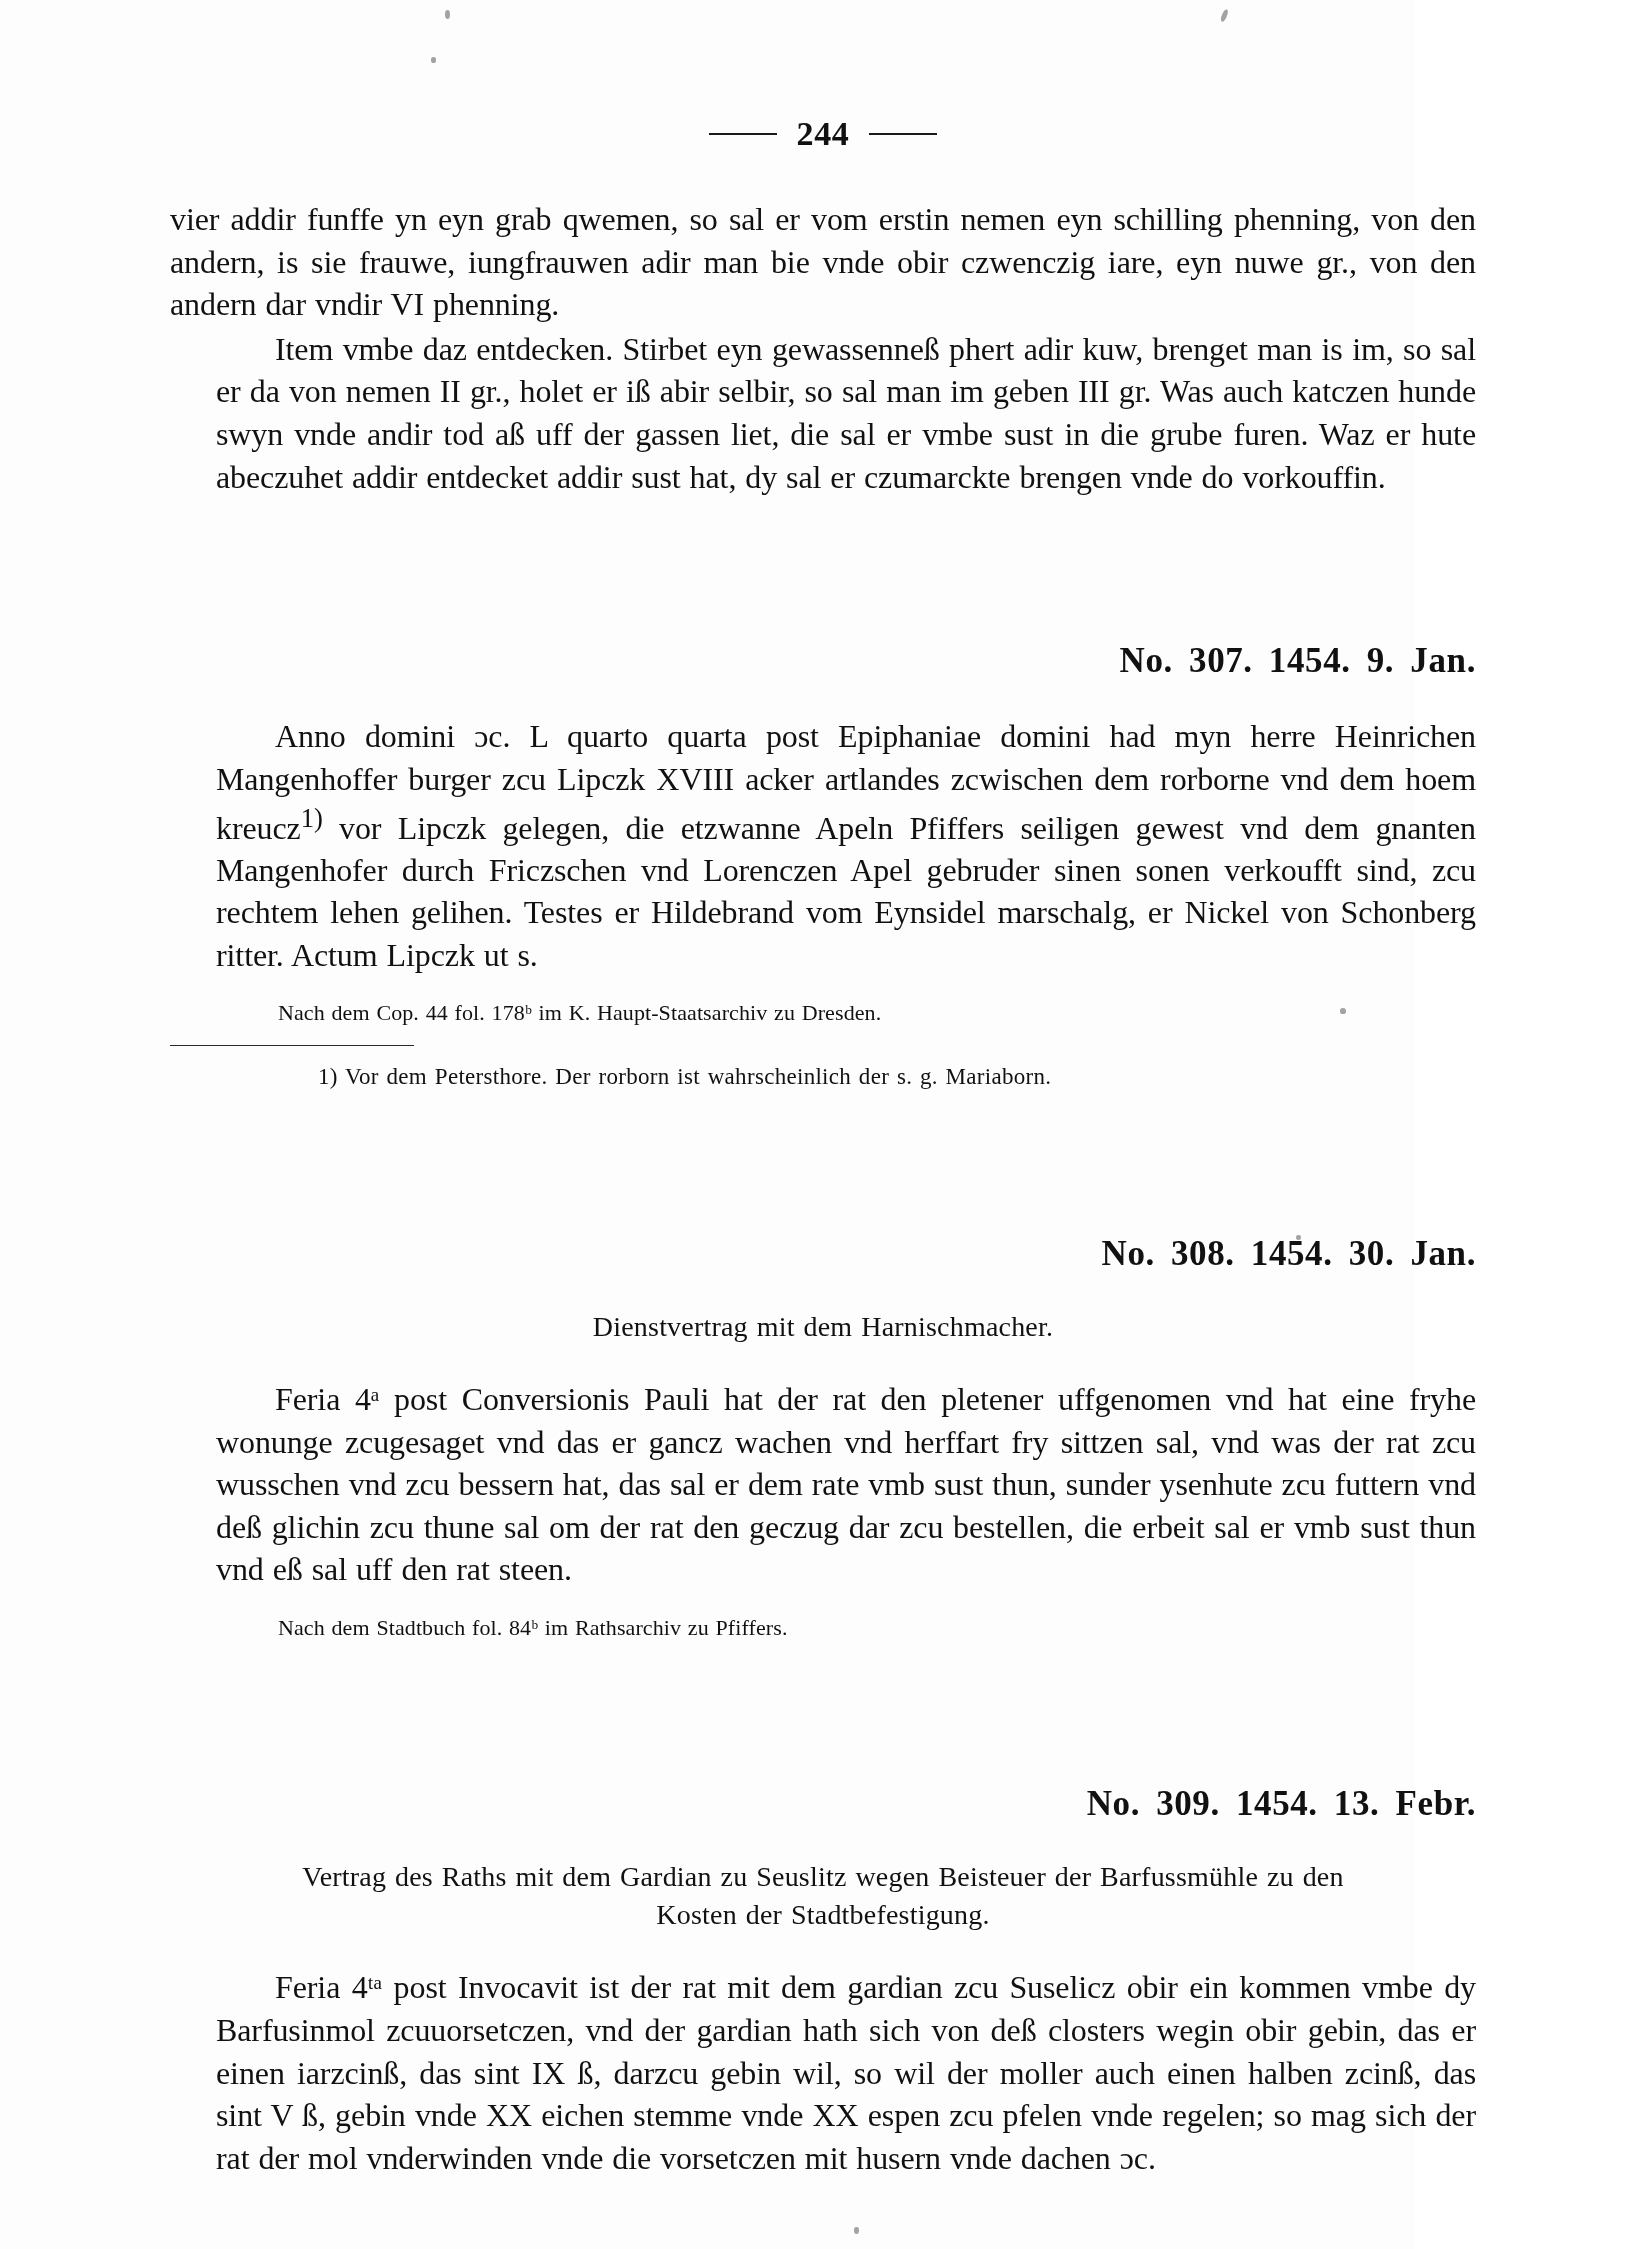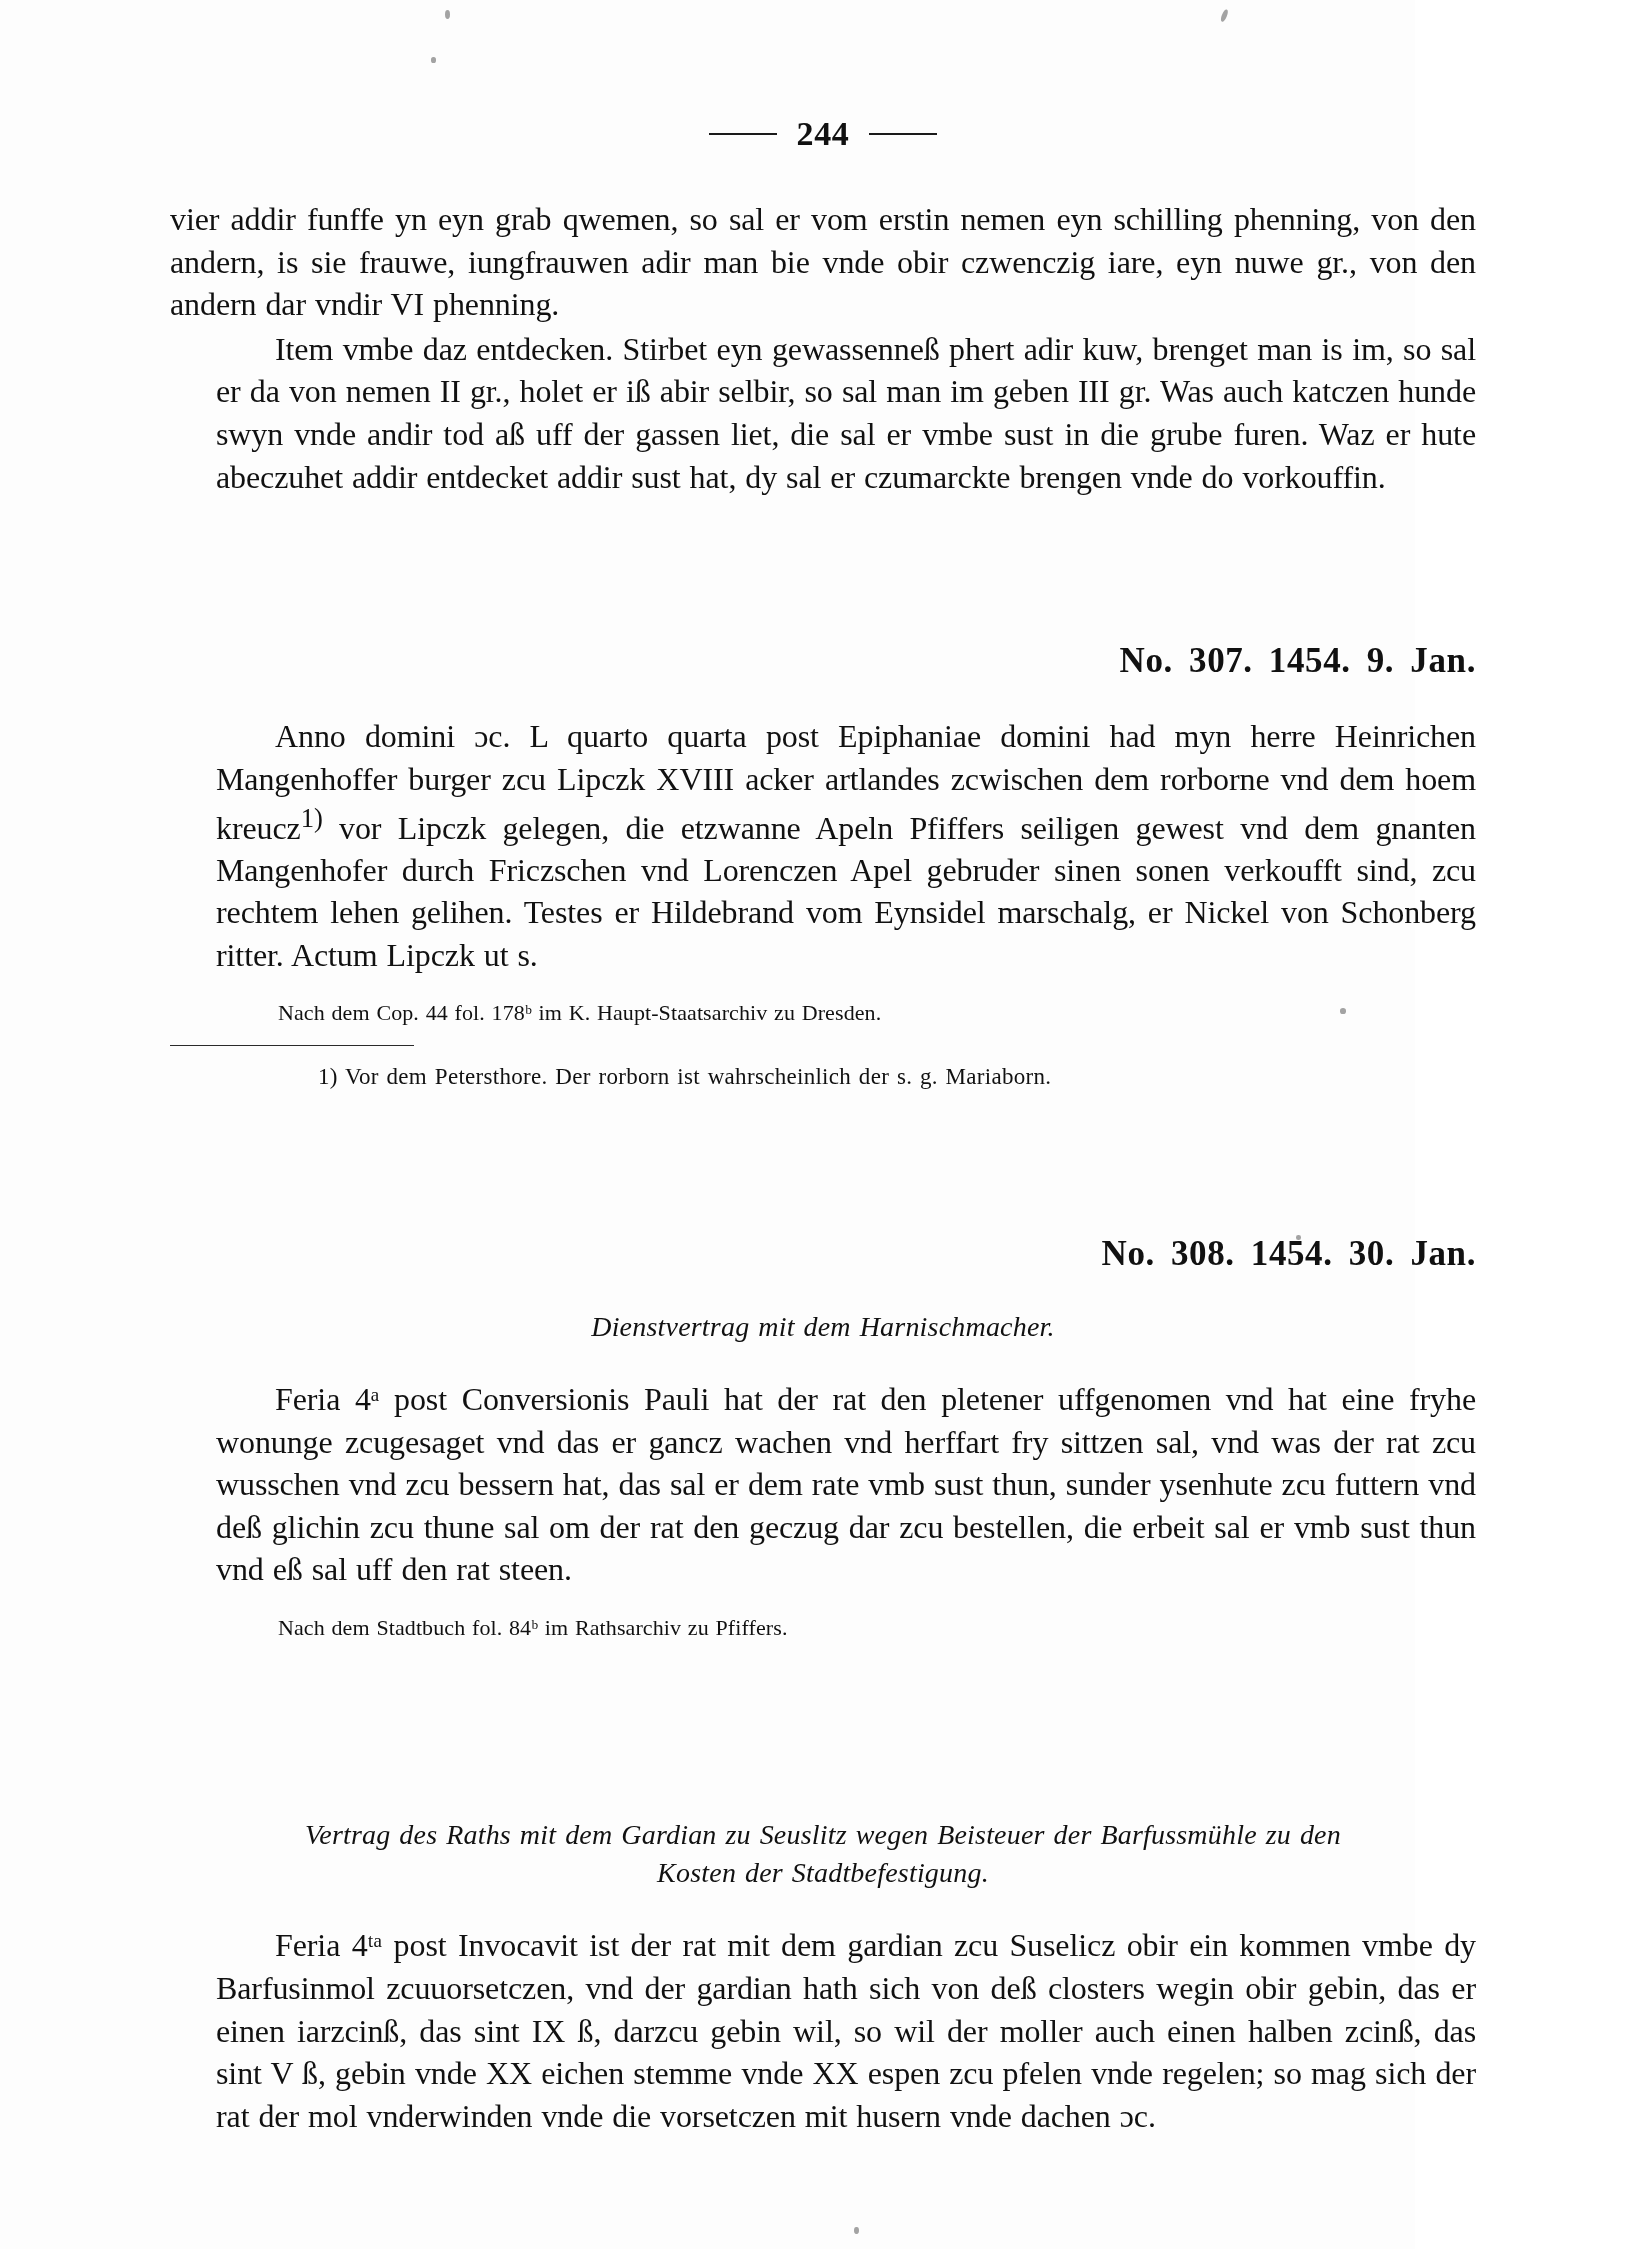--- a/index.html
+++ b/index.html
@@ -81,21 +81,20 @@
   .entry-heading {
     text-align: right;
     font-size: 35px;
     line-height: 1.2;
     letter-spacing: 0.6px;
     word-spacing: 6.8px;
     margin: 0;
   }
   .entry-subtitle {
     text-align: center;
-    font-style: italic;
     font-size: 28px;
     line-height: 1.34;
     letter-spacing: 0.2px;
     word-spacing: 1.7px;
     margin: 0;
   }
 
   
   .footnote-rule {
     width: 244px;
@@ -161,20 +160,21 @@
 
     <h2 class="entry-heading">No. 308.  1454.  30. Jan.</h2>
     <div class="gap-sm"></div>
     <p class="entry-subtitle">Dienstvertrag mit dem Harnischmacher.</p>
     <div class="gap-sm"></div>
     <p class="para indent">Feria 4ᵃ post Conversionis Pauli hat der rat den pletener uffgenomen vnd hat eine fryhe wonunge zcugesaget vnd das er gancz wachen vnd herffart fry sittzen sal, vnd was der rat zcu wusschen vnd zcu bessern hat, das sal er dem rate vmb sust thun, sunder ysenhute zcu futtern vnd deß glichin zcu thune sal om der rat den geczug dar zcu bestellen, die erbeit sal er vmb sust thun vnd eß sal uff den rat steen.</p>
     <p class="source-note">Nach dem Stadtbuch fol. 84ᵇ im Rathsarchiv zu Pfiffers.</p>
 
     <div class="gap-xl"></div>
 
+    <h2 class="entry-heading">No. 309.  1454.  13. Febr.</h2>
     <div class="gap-sm"></div>
     <p class="entry-subtitle">Vertrag des Raths mit dem Gardian zu Seuslitz wegen Beisteuer der Barfussmühle zu den</p>
     <p class="entry-subtitle">Kosten der Stadtbefestigung.</p>
     <div class="gap-sm"></div>
     <p class="para indent">Feria 4ᵗᵃ post Invocavit ist der rat mit dem gardian zcu Suselicz obir ein kommen vmbe dy Barfusinmol zcuuorsetczen, vnd der gardian hath sich von deß closters wegin obir gebin, das er einen iarzcinß, das sint IX ß, darzcu gebin wil, so wil der moller auch einen halben zcinß, das sint V ß, gebin vnde XX eichen stemme vnde XX espen zcu pfelen vnde regelen; so mag sich der rat der mol vnderwinden vnde die vorsetczen mit husern vnde dachen ɔc.</p>
 
   </div>
 </div>
 
 

